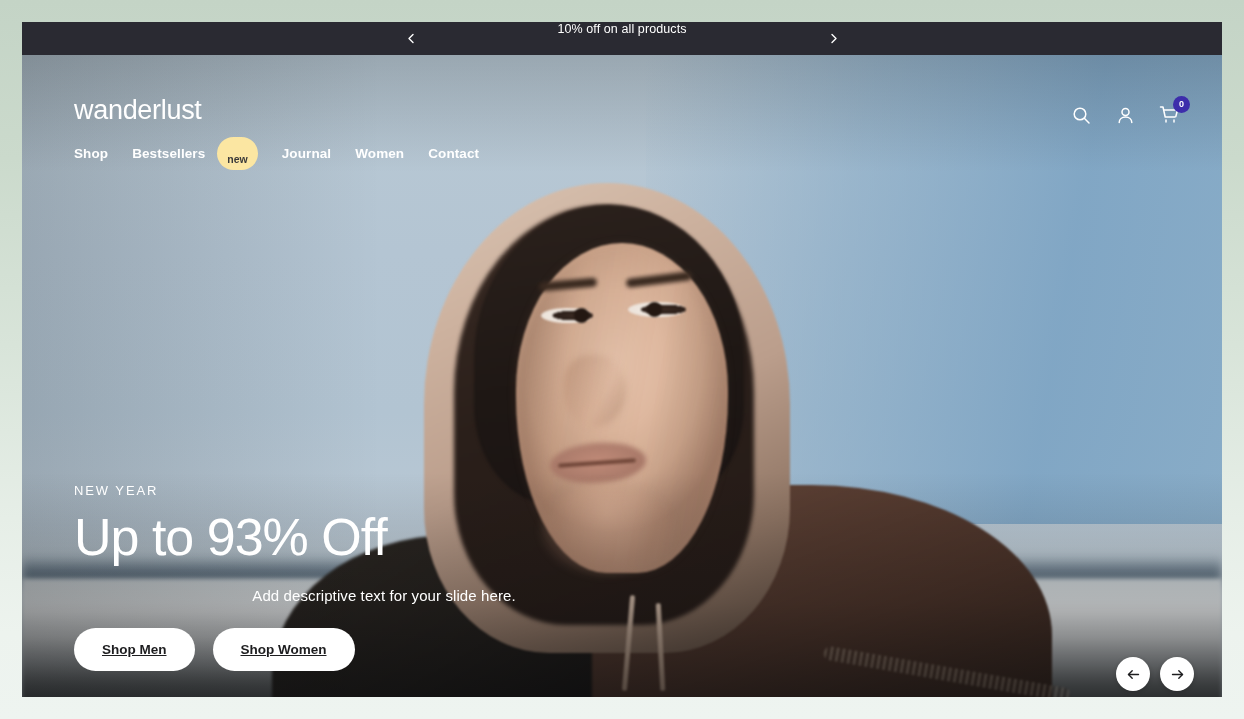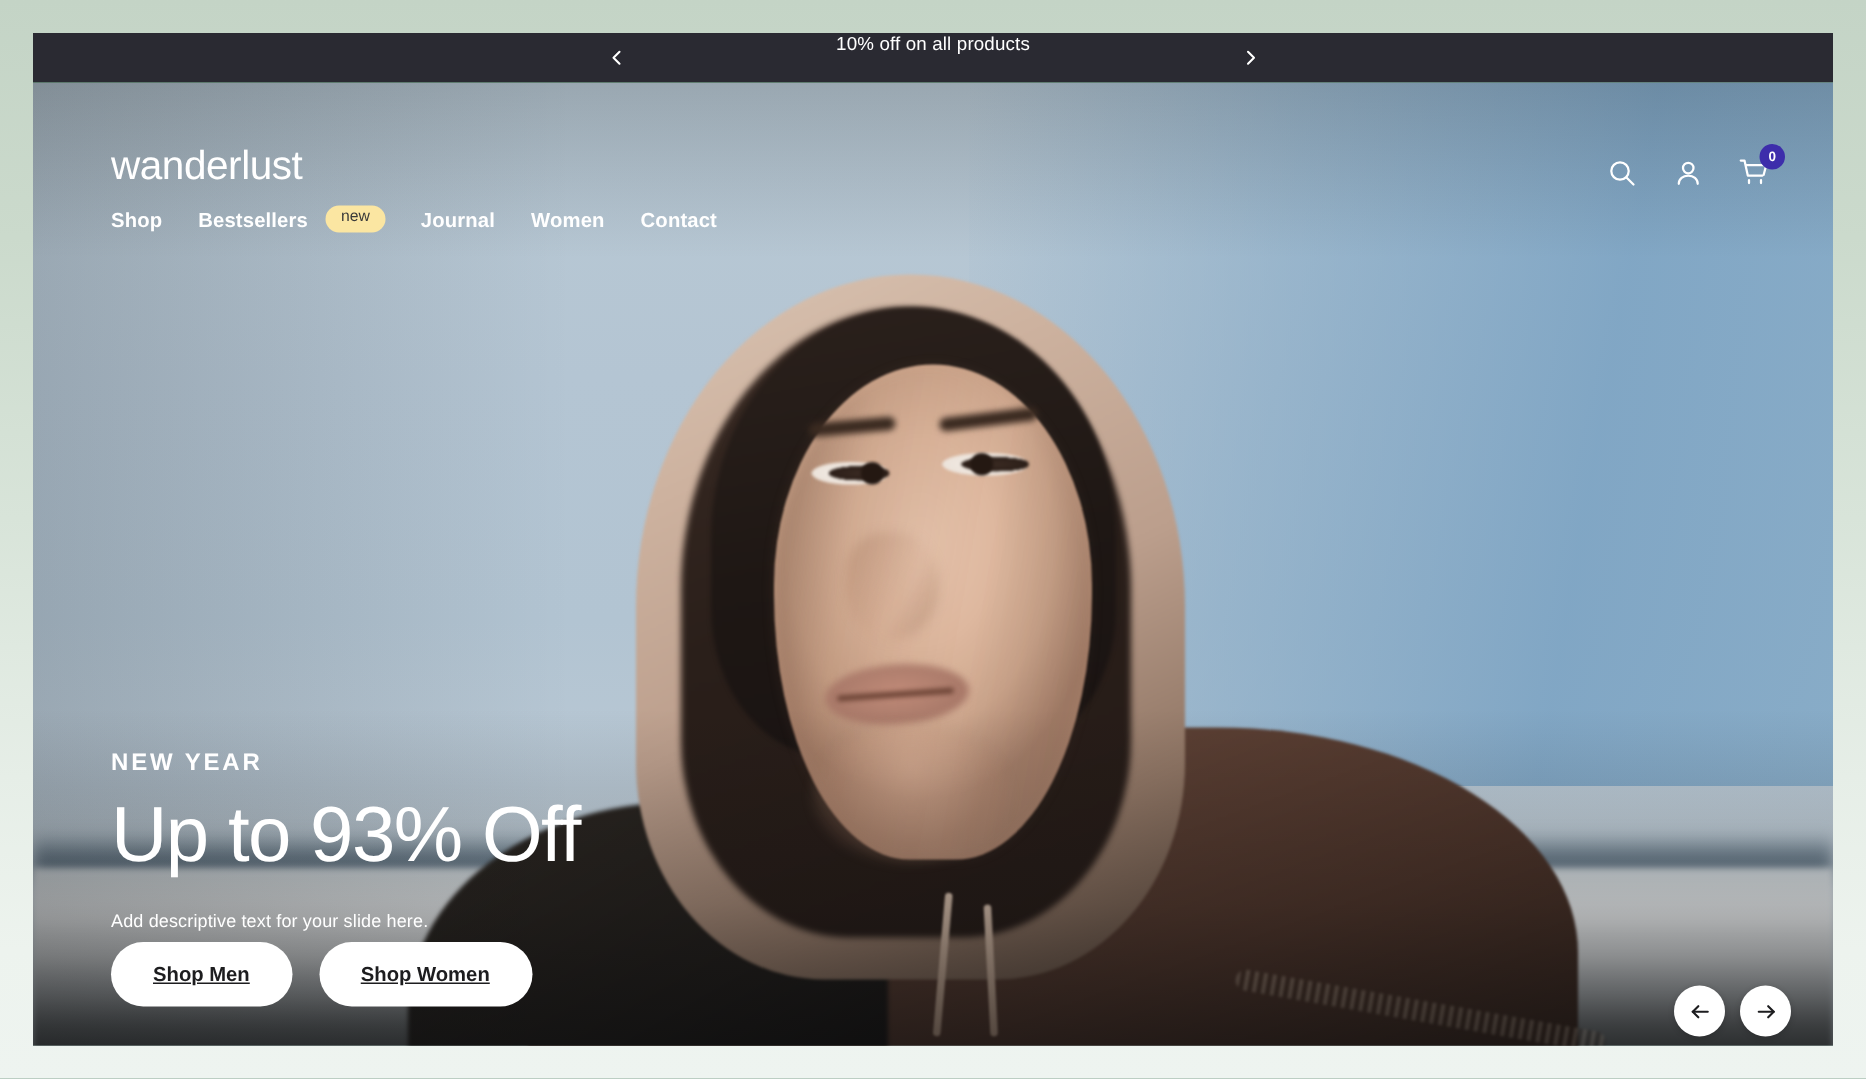--- a/index.html
+++ b/index.html
@@ -58,21 +58,21 @@
   }
   .announce-arrow.prev { left: 372px; }
   .announce-arrow.next { right: 372px; }
   .announce-arrow svg { display: block; }
 
   
   .hero {
     position: relative;
     height: 652px;
     overflow: hidden;
-    background: #14532d;
+    background: #000000;
   }
 
   
   .sky {
     position: absolute;
     inset: 0;
     background:
       linear-gradient(180deg,
         #b9c9d4 0%,
         #b4c5d3 30%,
@@ -336,22 +336,22 @@
     font-size: 13.5px;
     font-weight: 600;
     letter-spacing: 0.1px;
     cursor: pointer;
     white-space: nowrap;
   }
   .nav-badge {
     background: #fbe6a2;
     color: #3a3a3a;
     font-size: 10.5px;
-    font-weight: 400;
-    padding: 1px 10px 5px;
+    font-weight: 700;
+    padding: 16px 10px 5px;
     border-radius: 20px;
     margin-left: -12px;
     cursor: pointer;
   }
   .header-icons {
     display: flex;
     align-items: center;
     gap: 14px;
     margin-top: 3px;
   }
@@ -382,39 +382,40 @@
 
   
   .hero-copy {
     position: absolute;
     left: 52px;
     bottom: 36px;
     width: 620px;
   }
   .eyebrow {
     color: #ffffff;
-    font-size: 16px;
-    font-weight: 700;
+    font-size: 13px;
+    font-weight: 400;
     letter-spacing: 1.9px;
     margin-bottom: 12px;
   }
   .headline {
     color: #ffffff;
     font-size: 52px;
     font-weight: 500;
     letter-spacing: -1px;
     line-height: 1.06;
     margin-bottom: 22px;
   }
   .subtext {
     color: #ffffff;
-    font-size: 12px;
+    font-size: 15px;
     font-weight: 500;
     letter-spacing: 0.1px;
-    margin-bottom: 7px;
+    margin-bottom: 24px;
+    text-align: center;
   }
   .cta-row { display: flex; gap: 18px; }
   .cta {
     background: #ffffff;
     color: #1d1d1f;
     font-size: 13.5px;
     font-weight: 600;
     border: none;
     border-radius: 40px;
     padding: 14px 28px;

